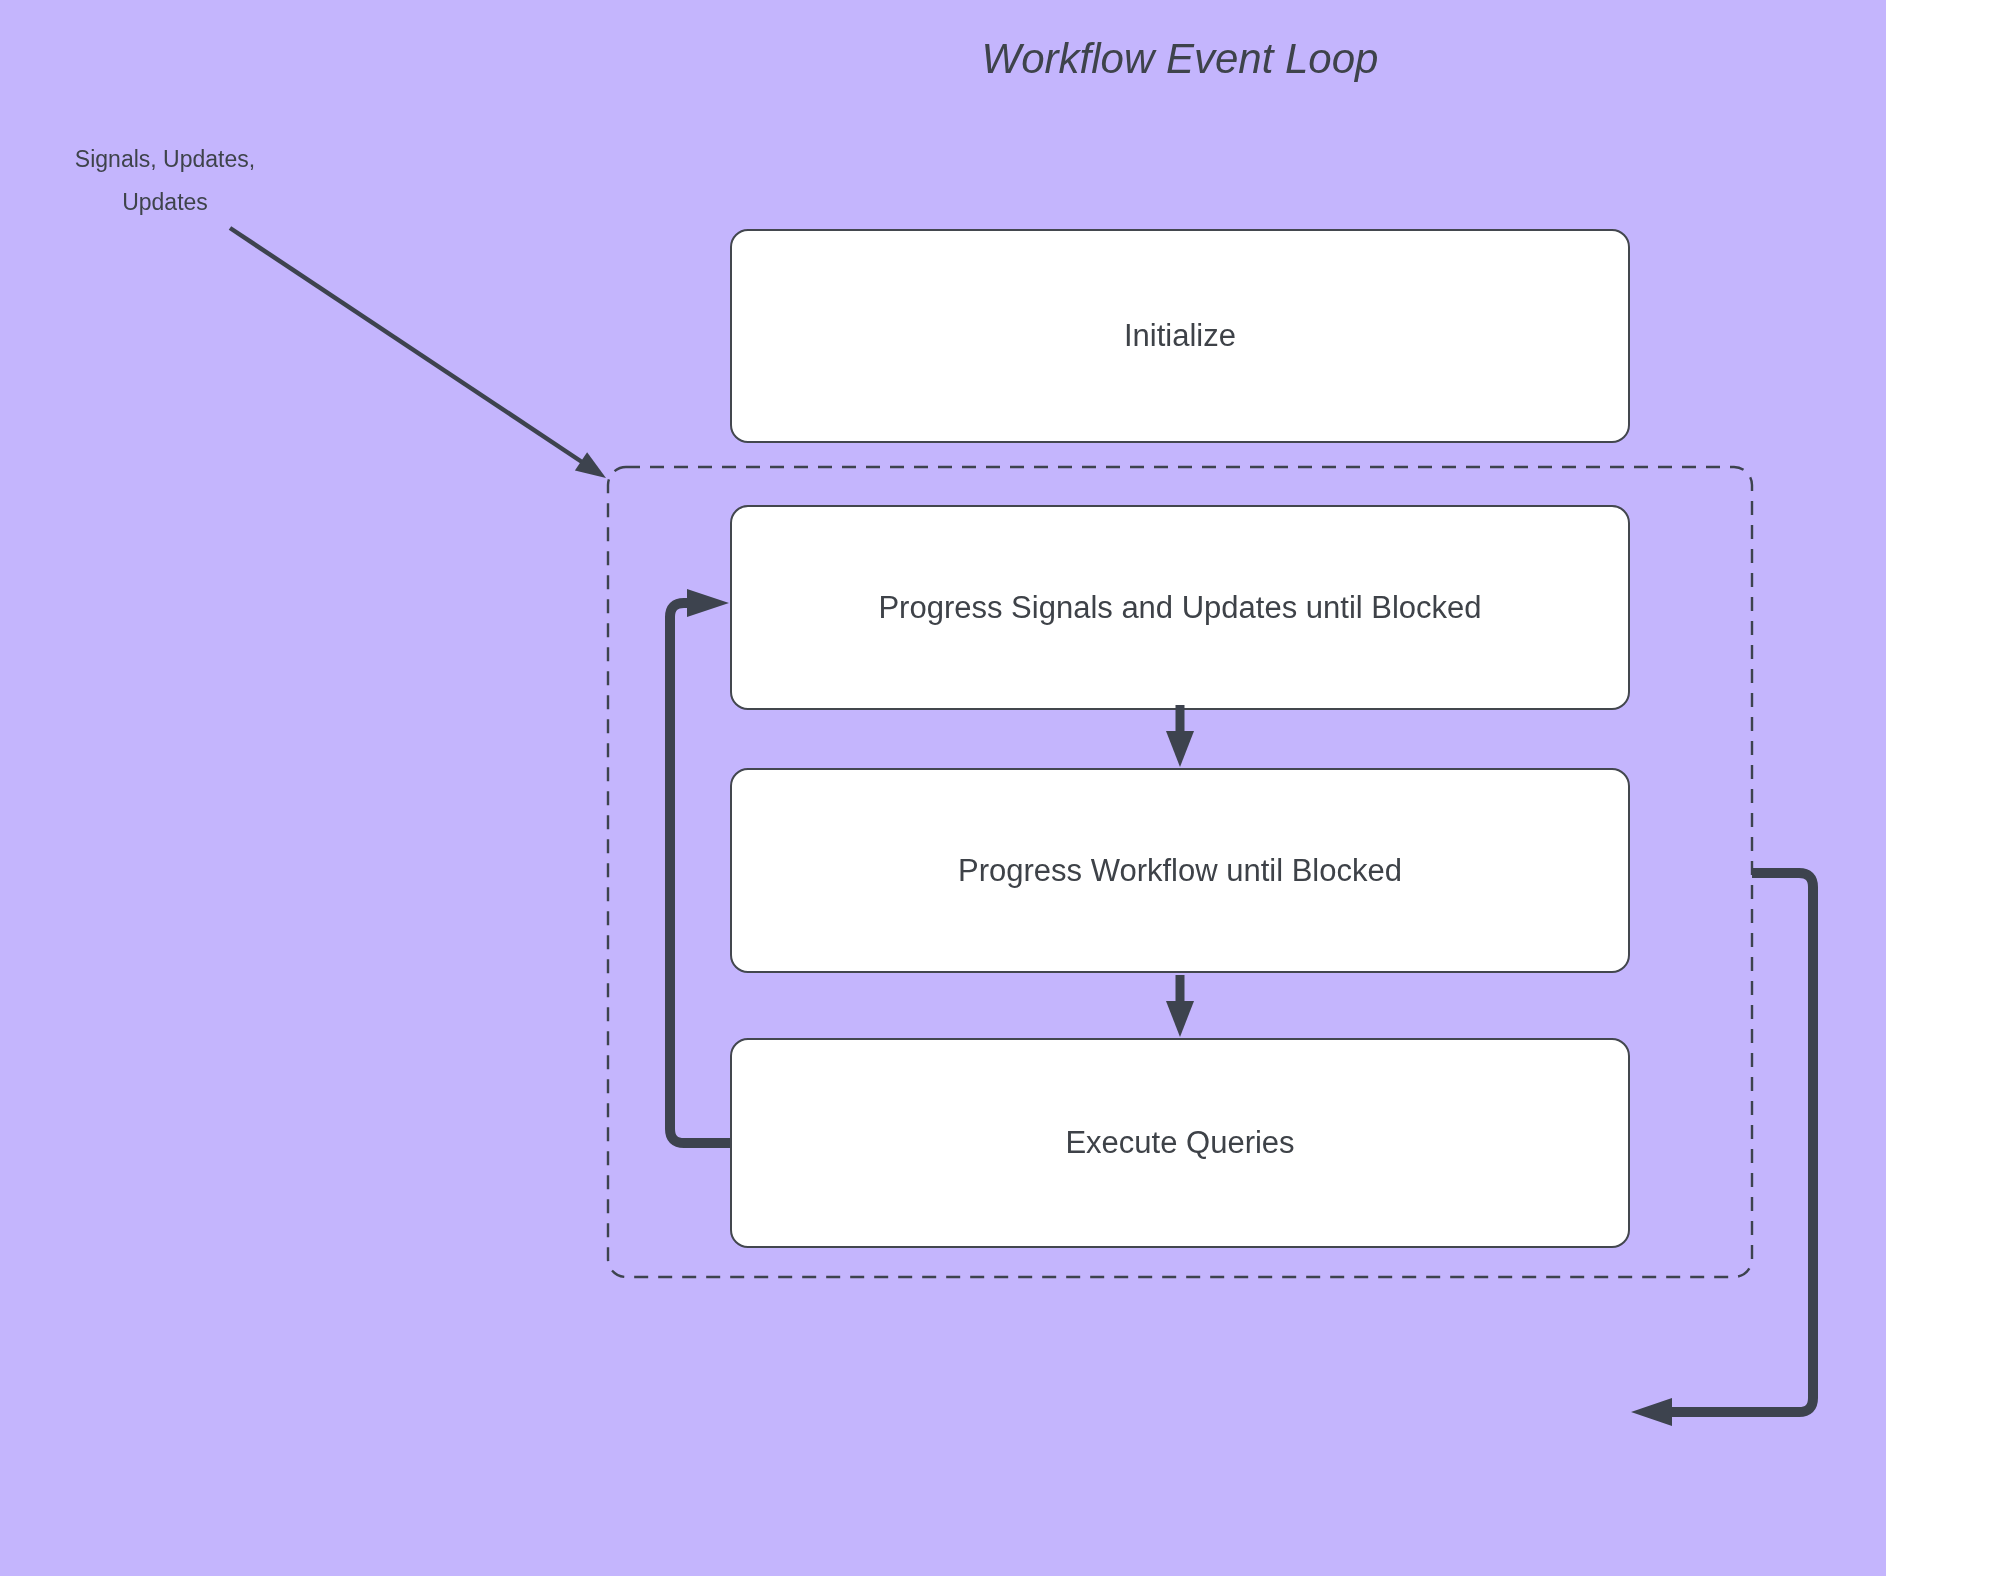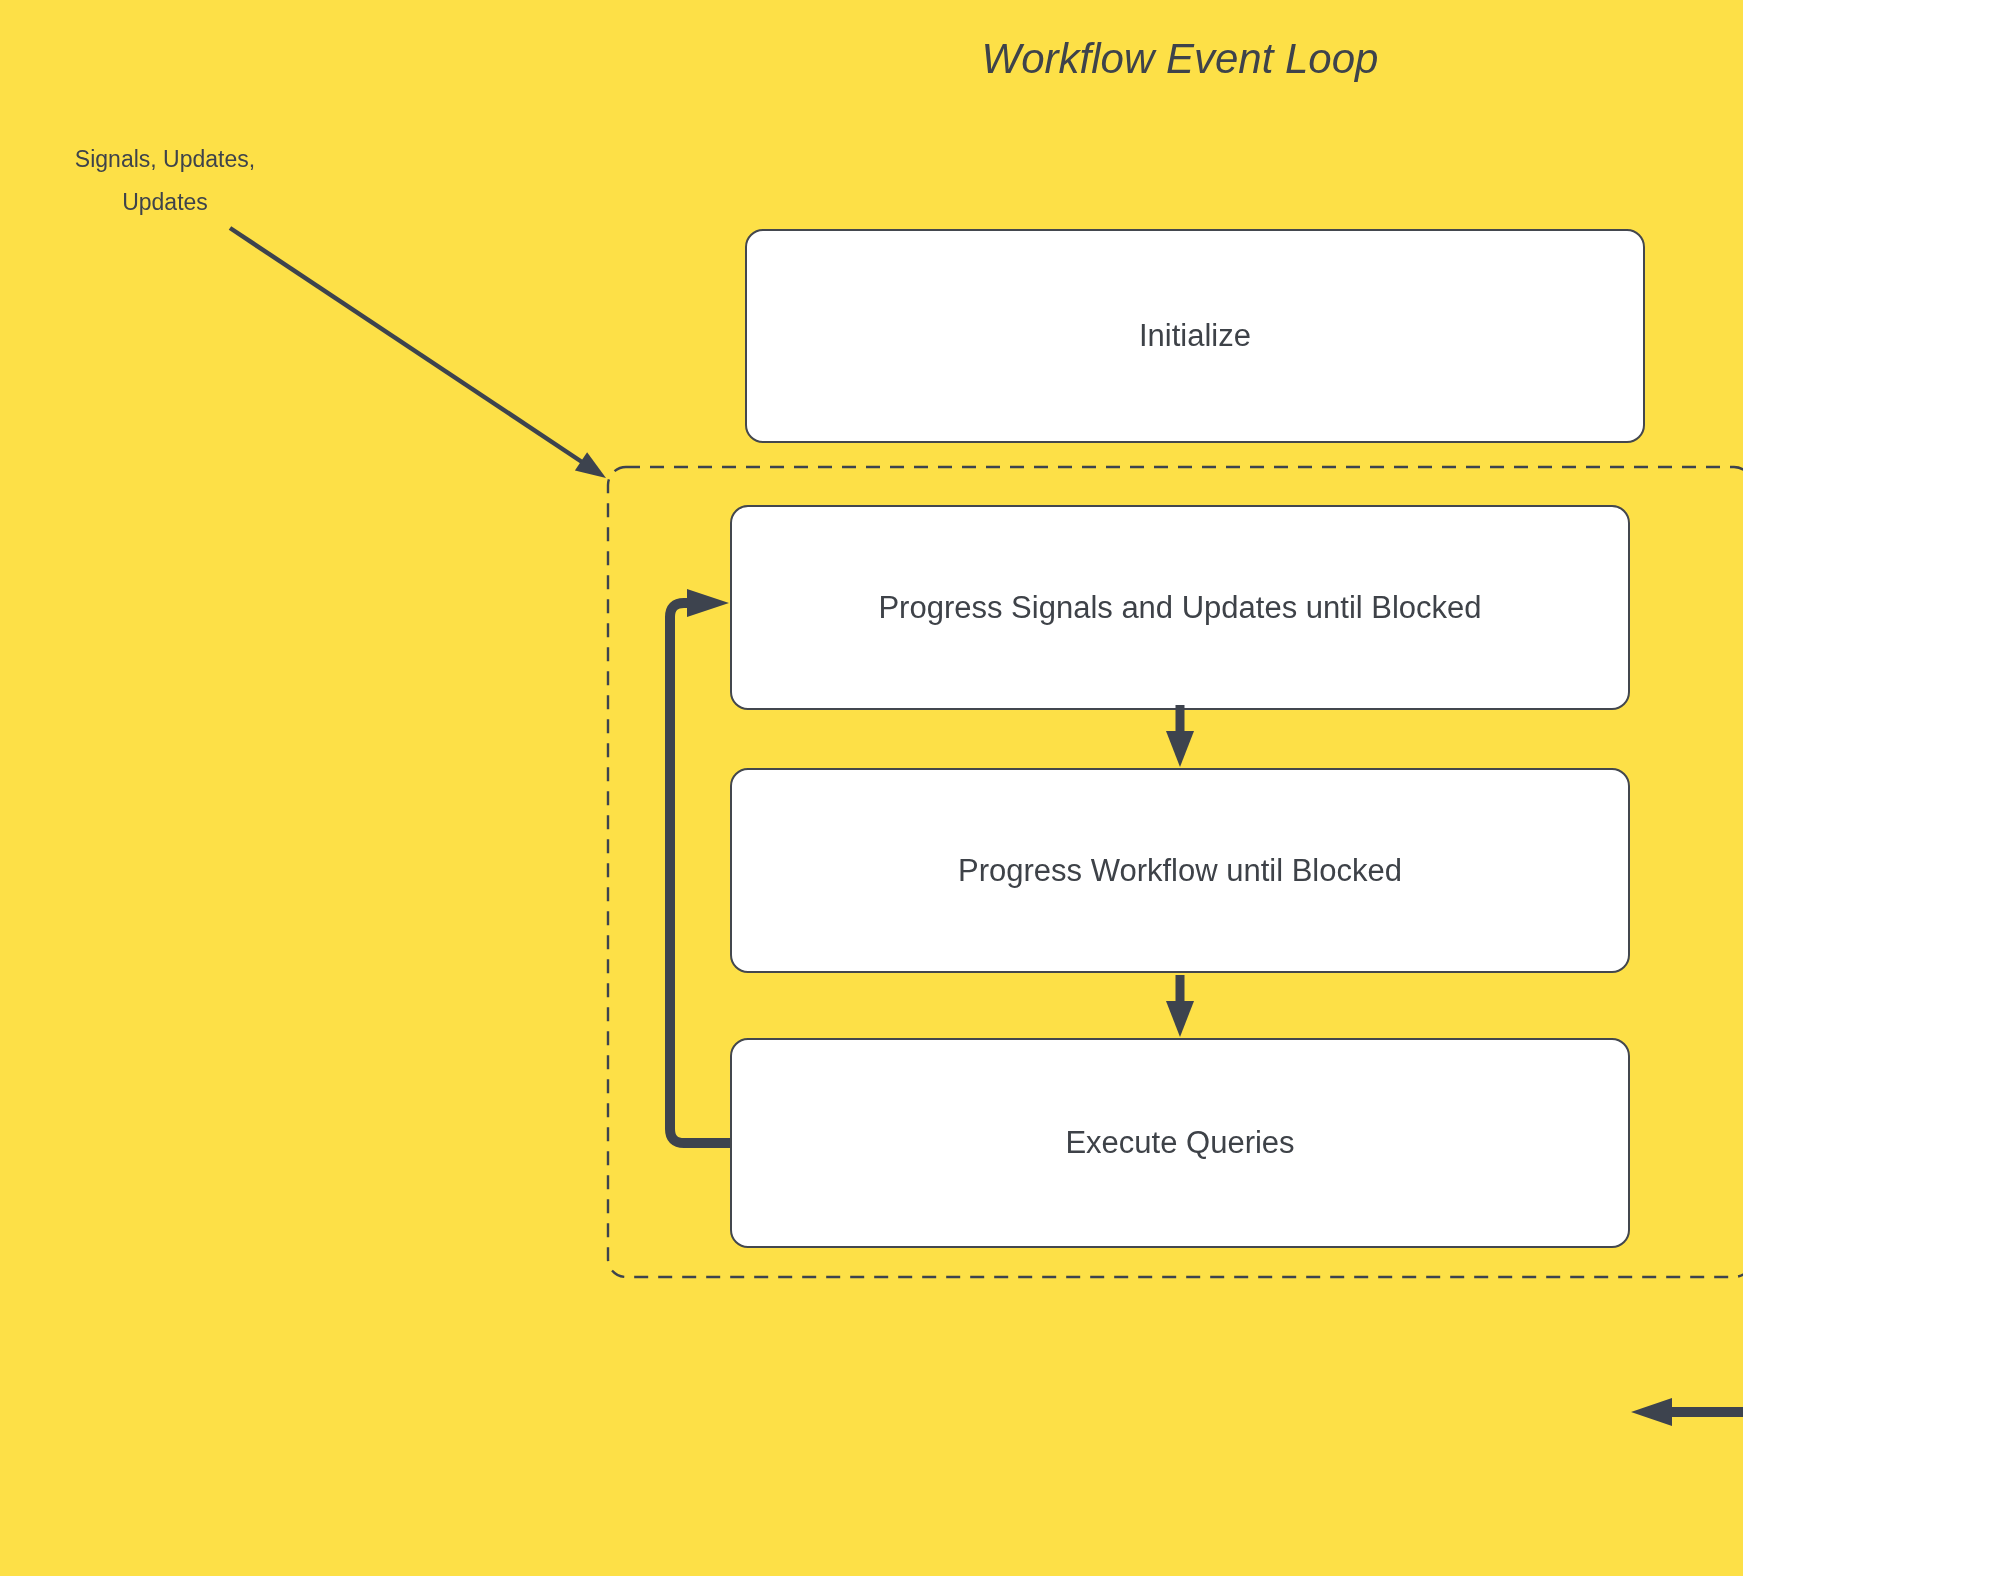--- a/index.html
+++ b/index.html
@@ -3,23 +3,23 @@
 <meta charset="utf-8">
 <style>
   html, body {
     margin: 0;
     padding: 0;
     background: #ffffff;
     font-family: "Liberation Sans", sans-serif;
   }
   .canvas {
     position: relative;
-    width: 1743px;
+    width: 1886px;
     height: 1576px;
-    background: #fde047;
+    background: #c4b5fd;
     overflow: hidden;
   }
   .diagram-title {
     position: absolute;
     left: 730px;
     top: 36px;
     width: 900px;
     text-align: center;
     font-size: 42px;
     font-style: italic;
@@ -45,21 +45,21 @@
     border: 2px solid #43474e;
     border-radius: 18px;
     display: flex;
     align-items: center;
     justify-content: center;
     text-align: center;
     font-size: 31px;
     color: #3e4248;
     z-index: 2;
   }
-  .node-initialize       { top: 229px;  height: 214px; margin-left: 15px; }
+  .node-initialize       { top: 229px;  height: 214px; }
   .node-progress-signals { top: 499px;  height: 205px; margin-top: 6px; }
   .node-progress-workflow{ top: 768px;  height: 205px; }
   .node-execute-queries  { top: 1038px; height: 210px; }
   .node-complete         { top: 1306px; height: 216px; }
   .connector-layer {
     position: absolute;
     left: 0;
     top: 0;
     width: 2006px;
     height: 1576px;

